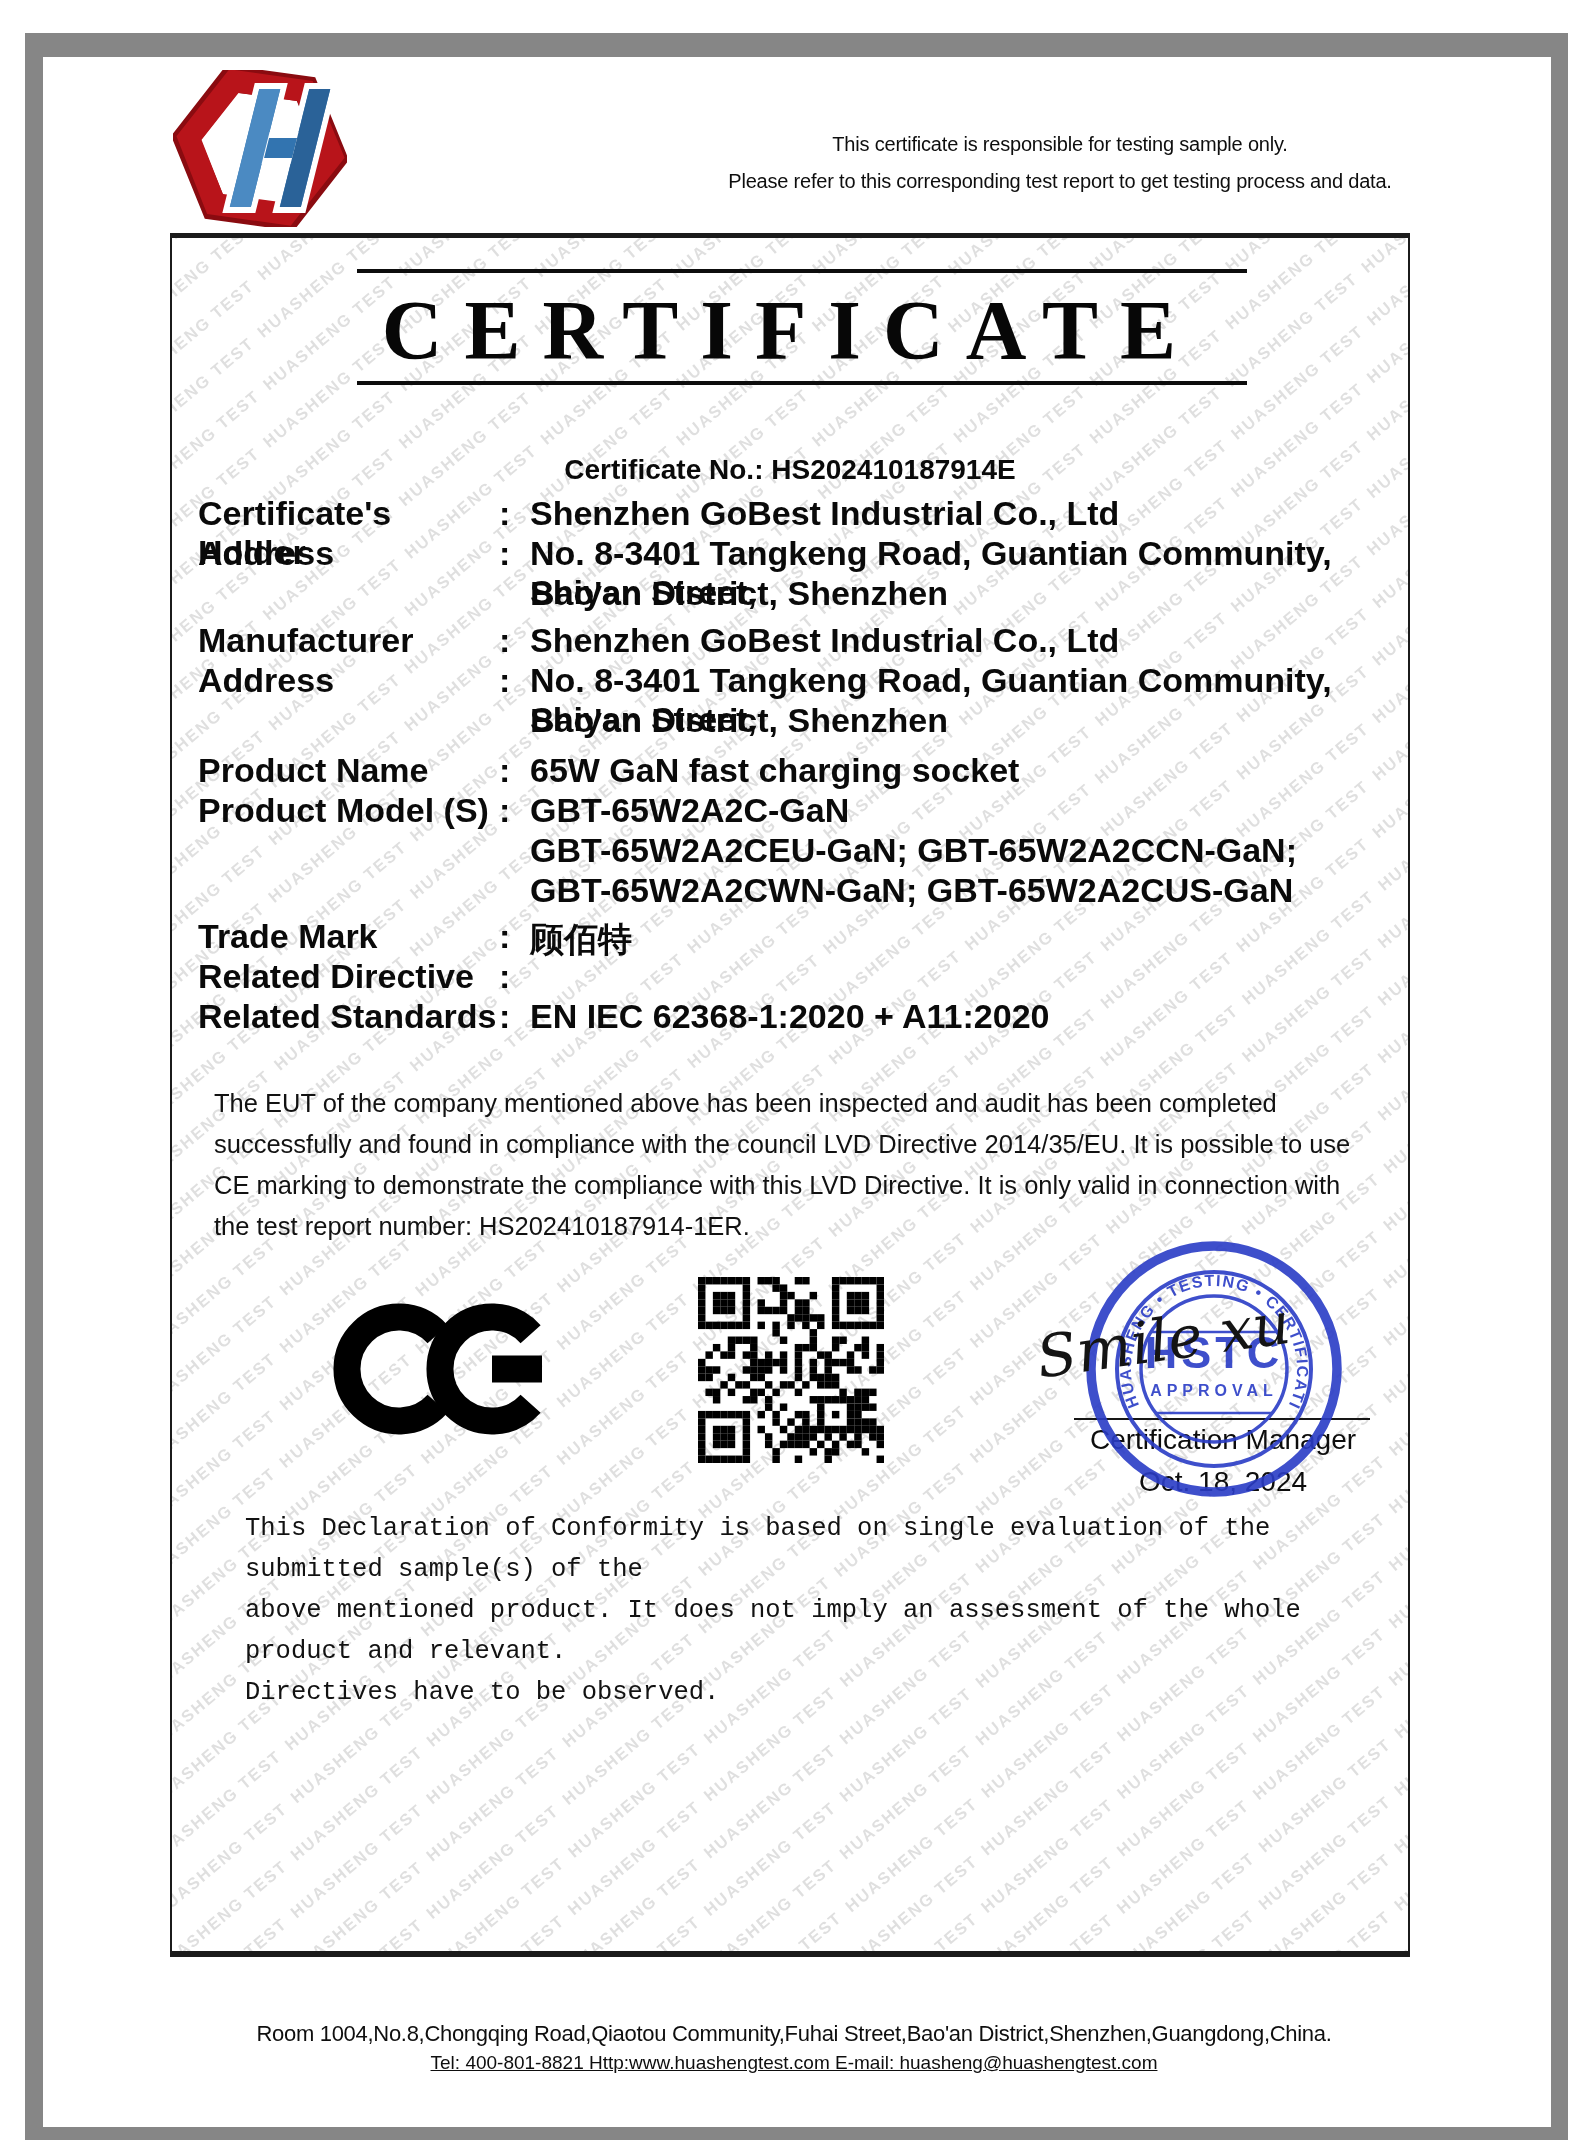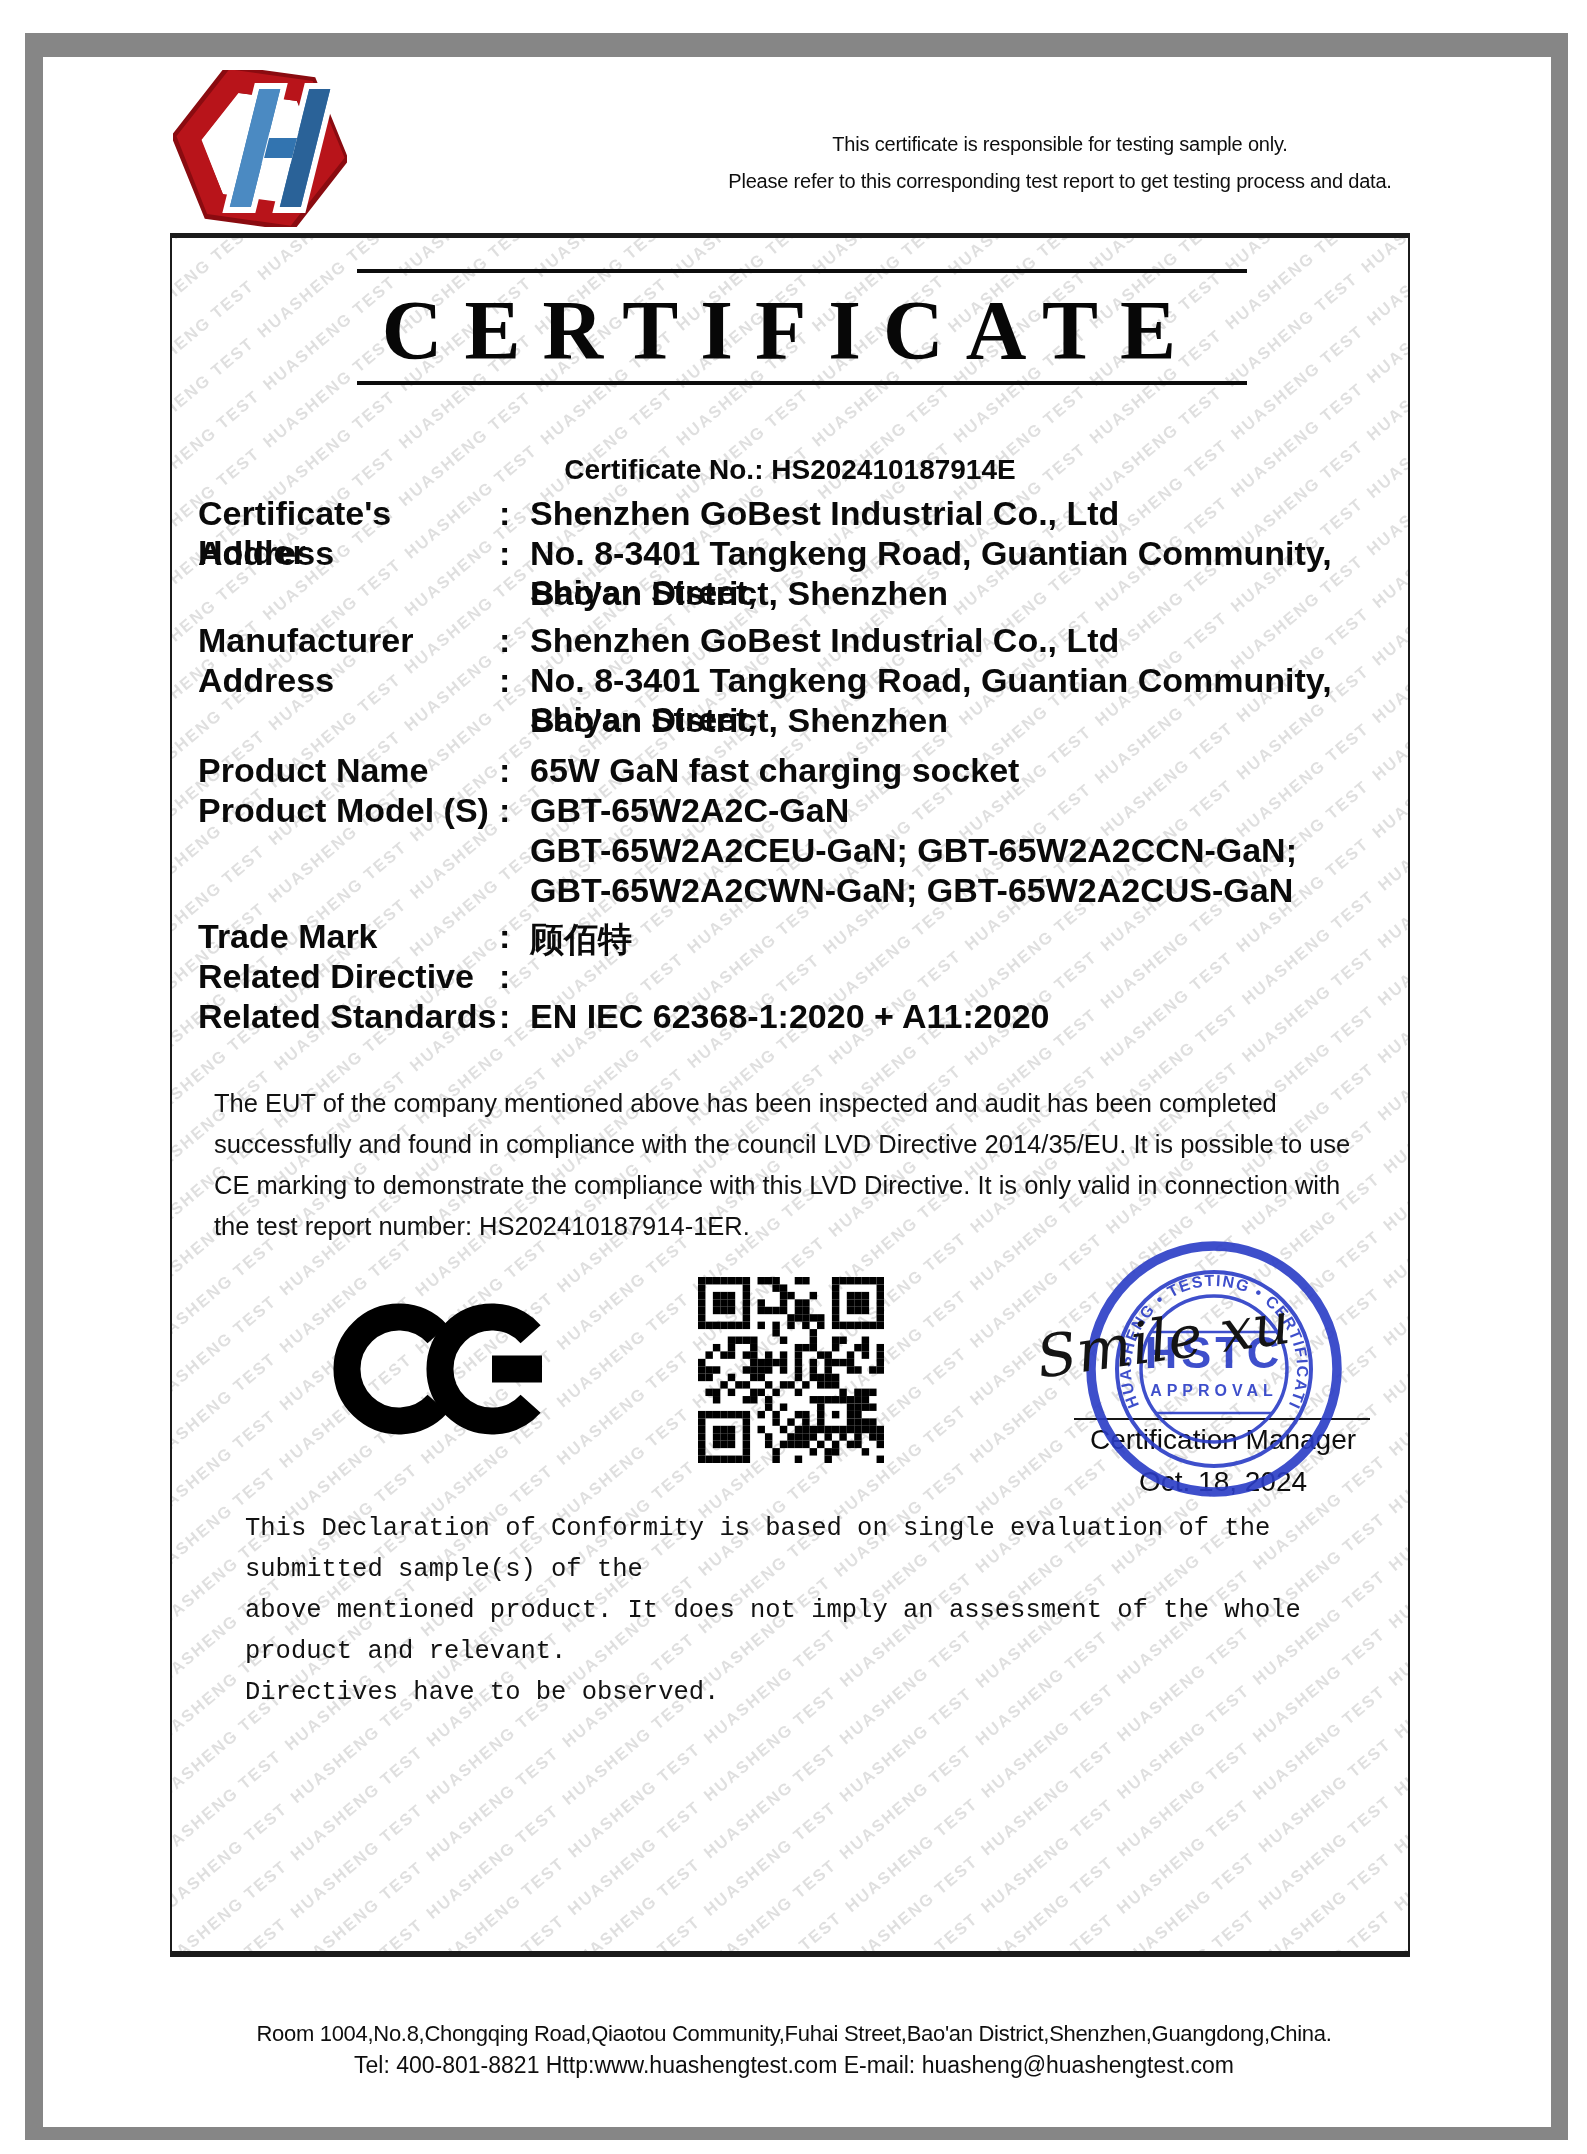--- a/index.html
+++ b/index.html
@@ -51,21 +51,21 @@
   .sig-date{position:absolute;left:898px;top:1228px;width:306px;text-align:center;font-size:28px;color:#0d0d0d;}
 
   .stamp{position:absolute;left:912px;top:1001px;opacity:0.9;}
   .signature{position:absolute;left:868px;top:1062px;width:340px;height:130px;
              font-family:"DejaVu Serif","Liberation Serif",serif;font-style:italic;
              font-size:58px;color:#141414;transform:rotate(-8deg);white-space:nowrap;}
 
   .footer{position:absolute;left:94px;width:1400px;text-align:center;color:#0e0e0e;}
   .footer-company{top:1983px;font-size:22px;}
   .footer-address{top:2021px;font-size:22px;letter-spacing:-0.3px;}
-  .footer-contact{top:2052px;font-size:23px;}
+  .footer-contact{top:2052px;font-size:19px;text-decoration:underline;}
 </style>
 </head>
 <body>
 
 <div class="page">
 
   <div class="frame"></div>
 
   <svg class="abs" style="left:173px;top:70px;" width="174" height="157" viewBox="0 0 174 157">
     <polygon points="161,88 133,19 59,9 13,68 41,137 115,147" fill="none" stroke="#8a0b10" stroke-width="26" stroke-linejoin="miter"></polygon>

